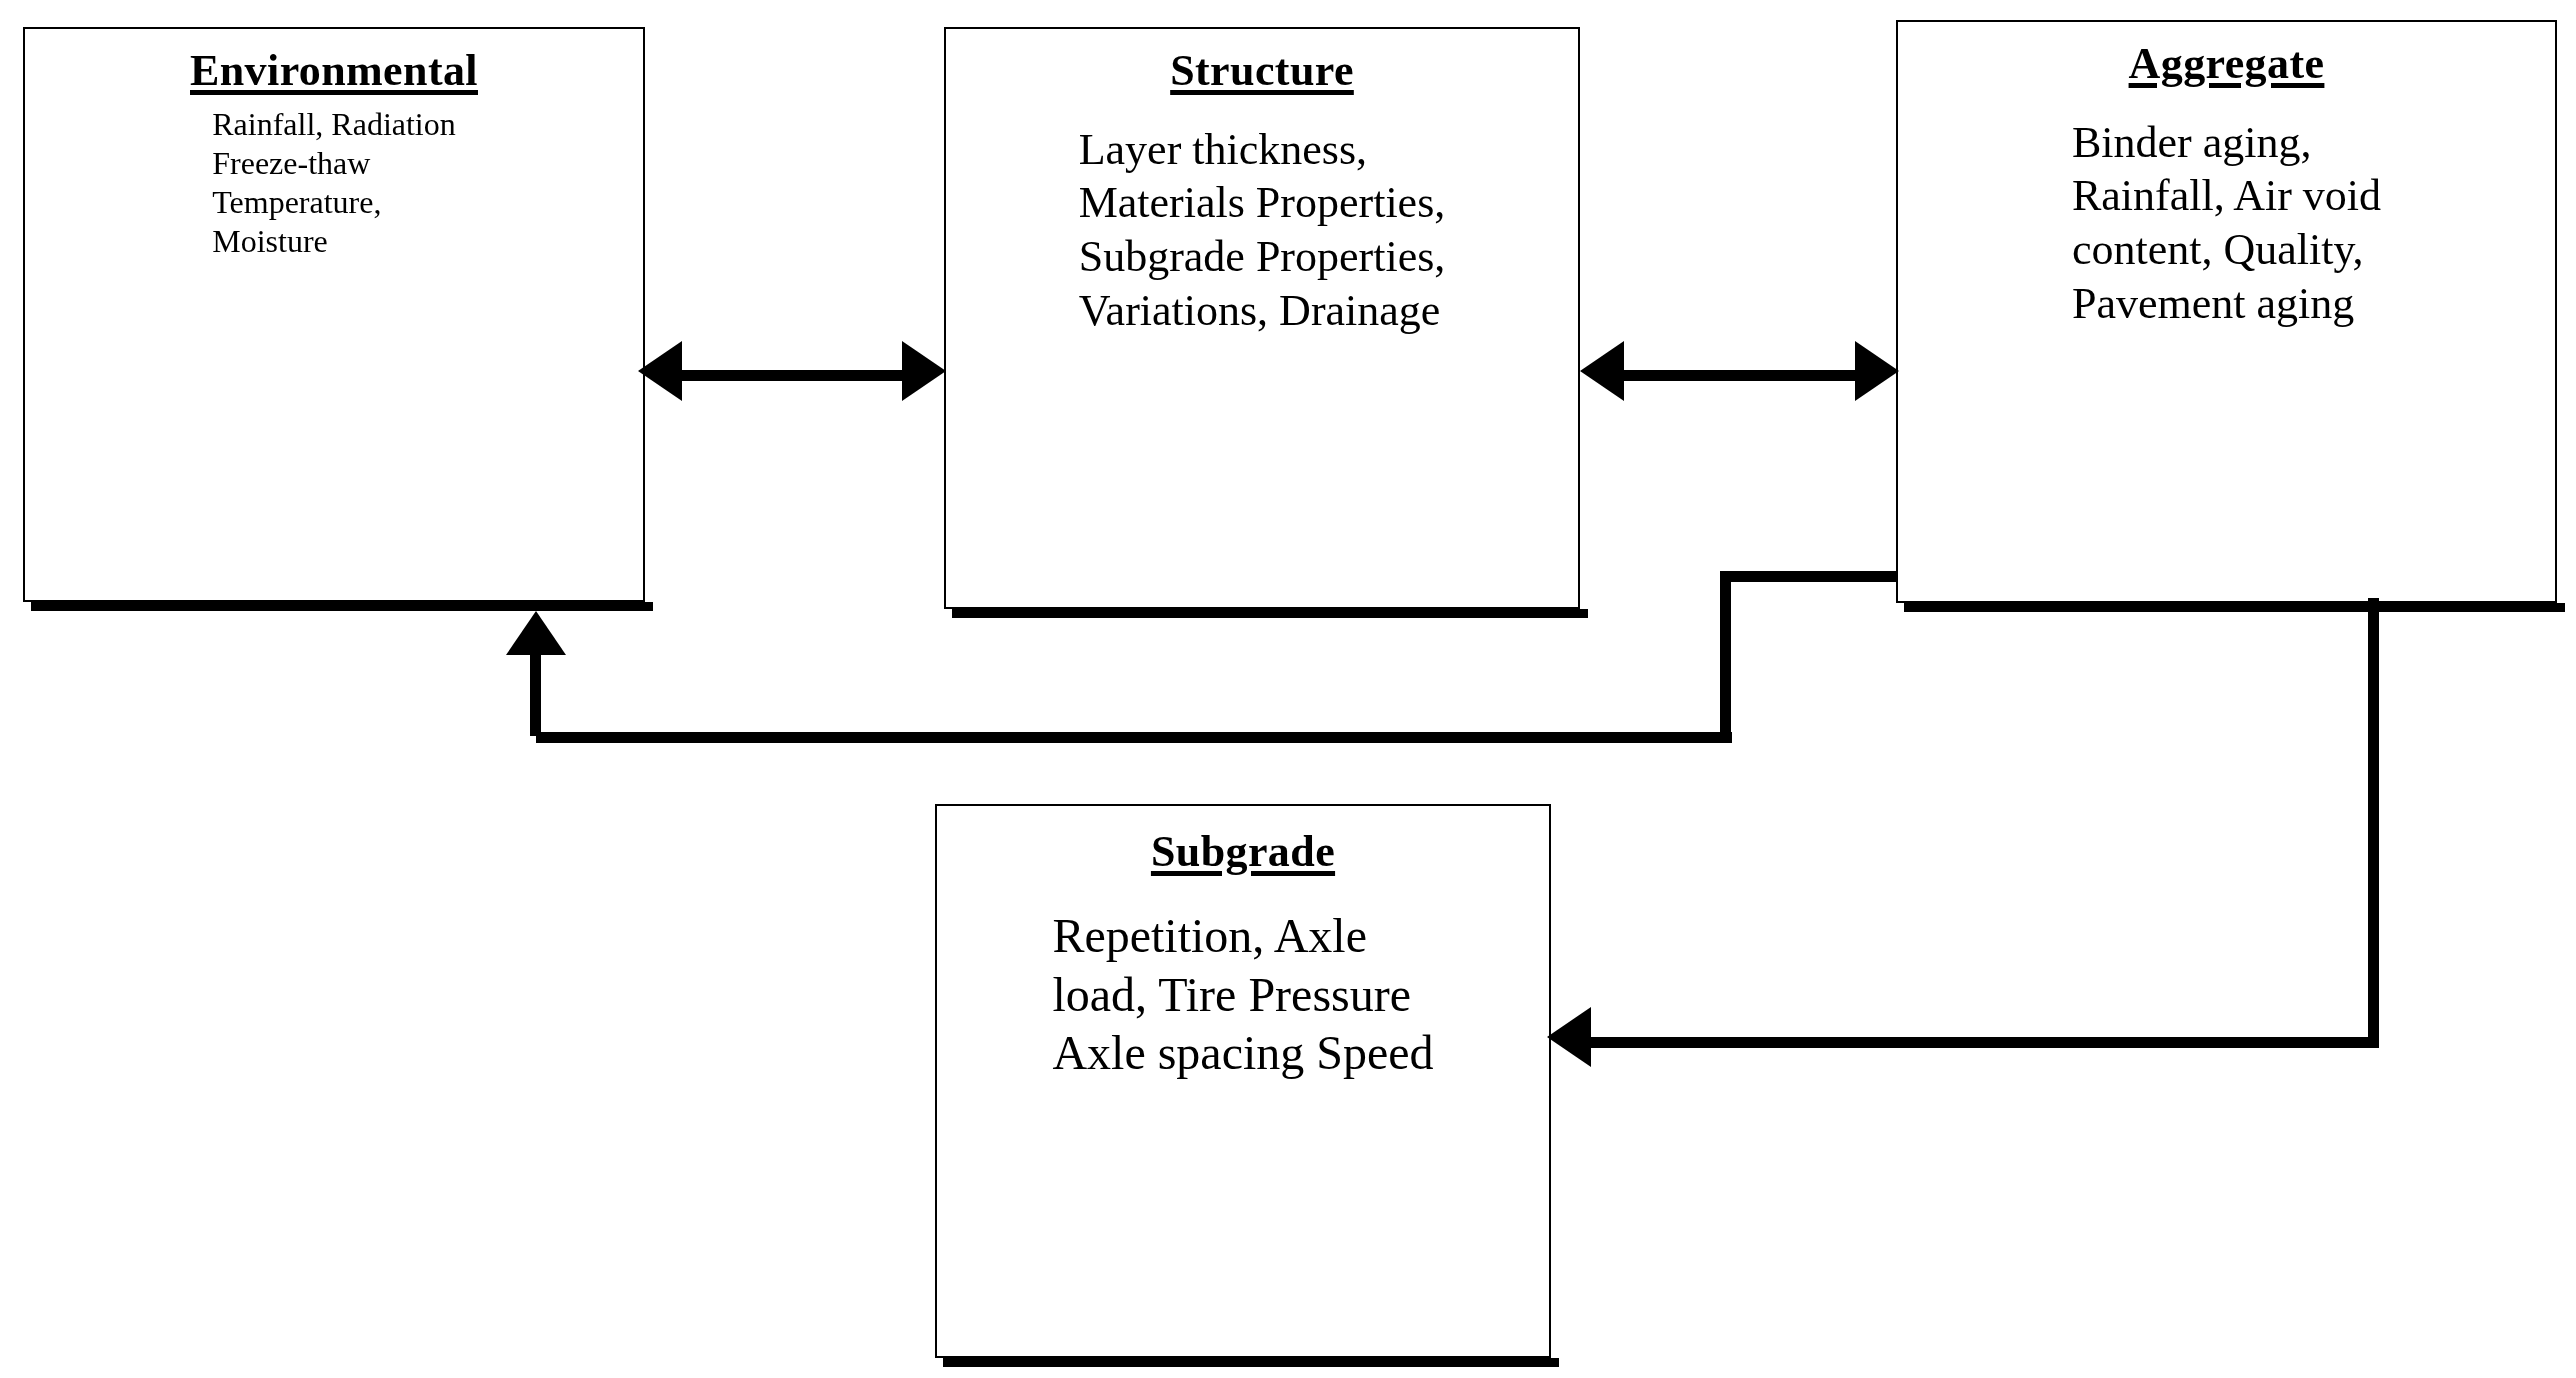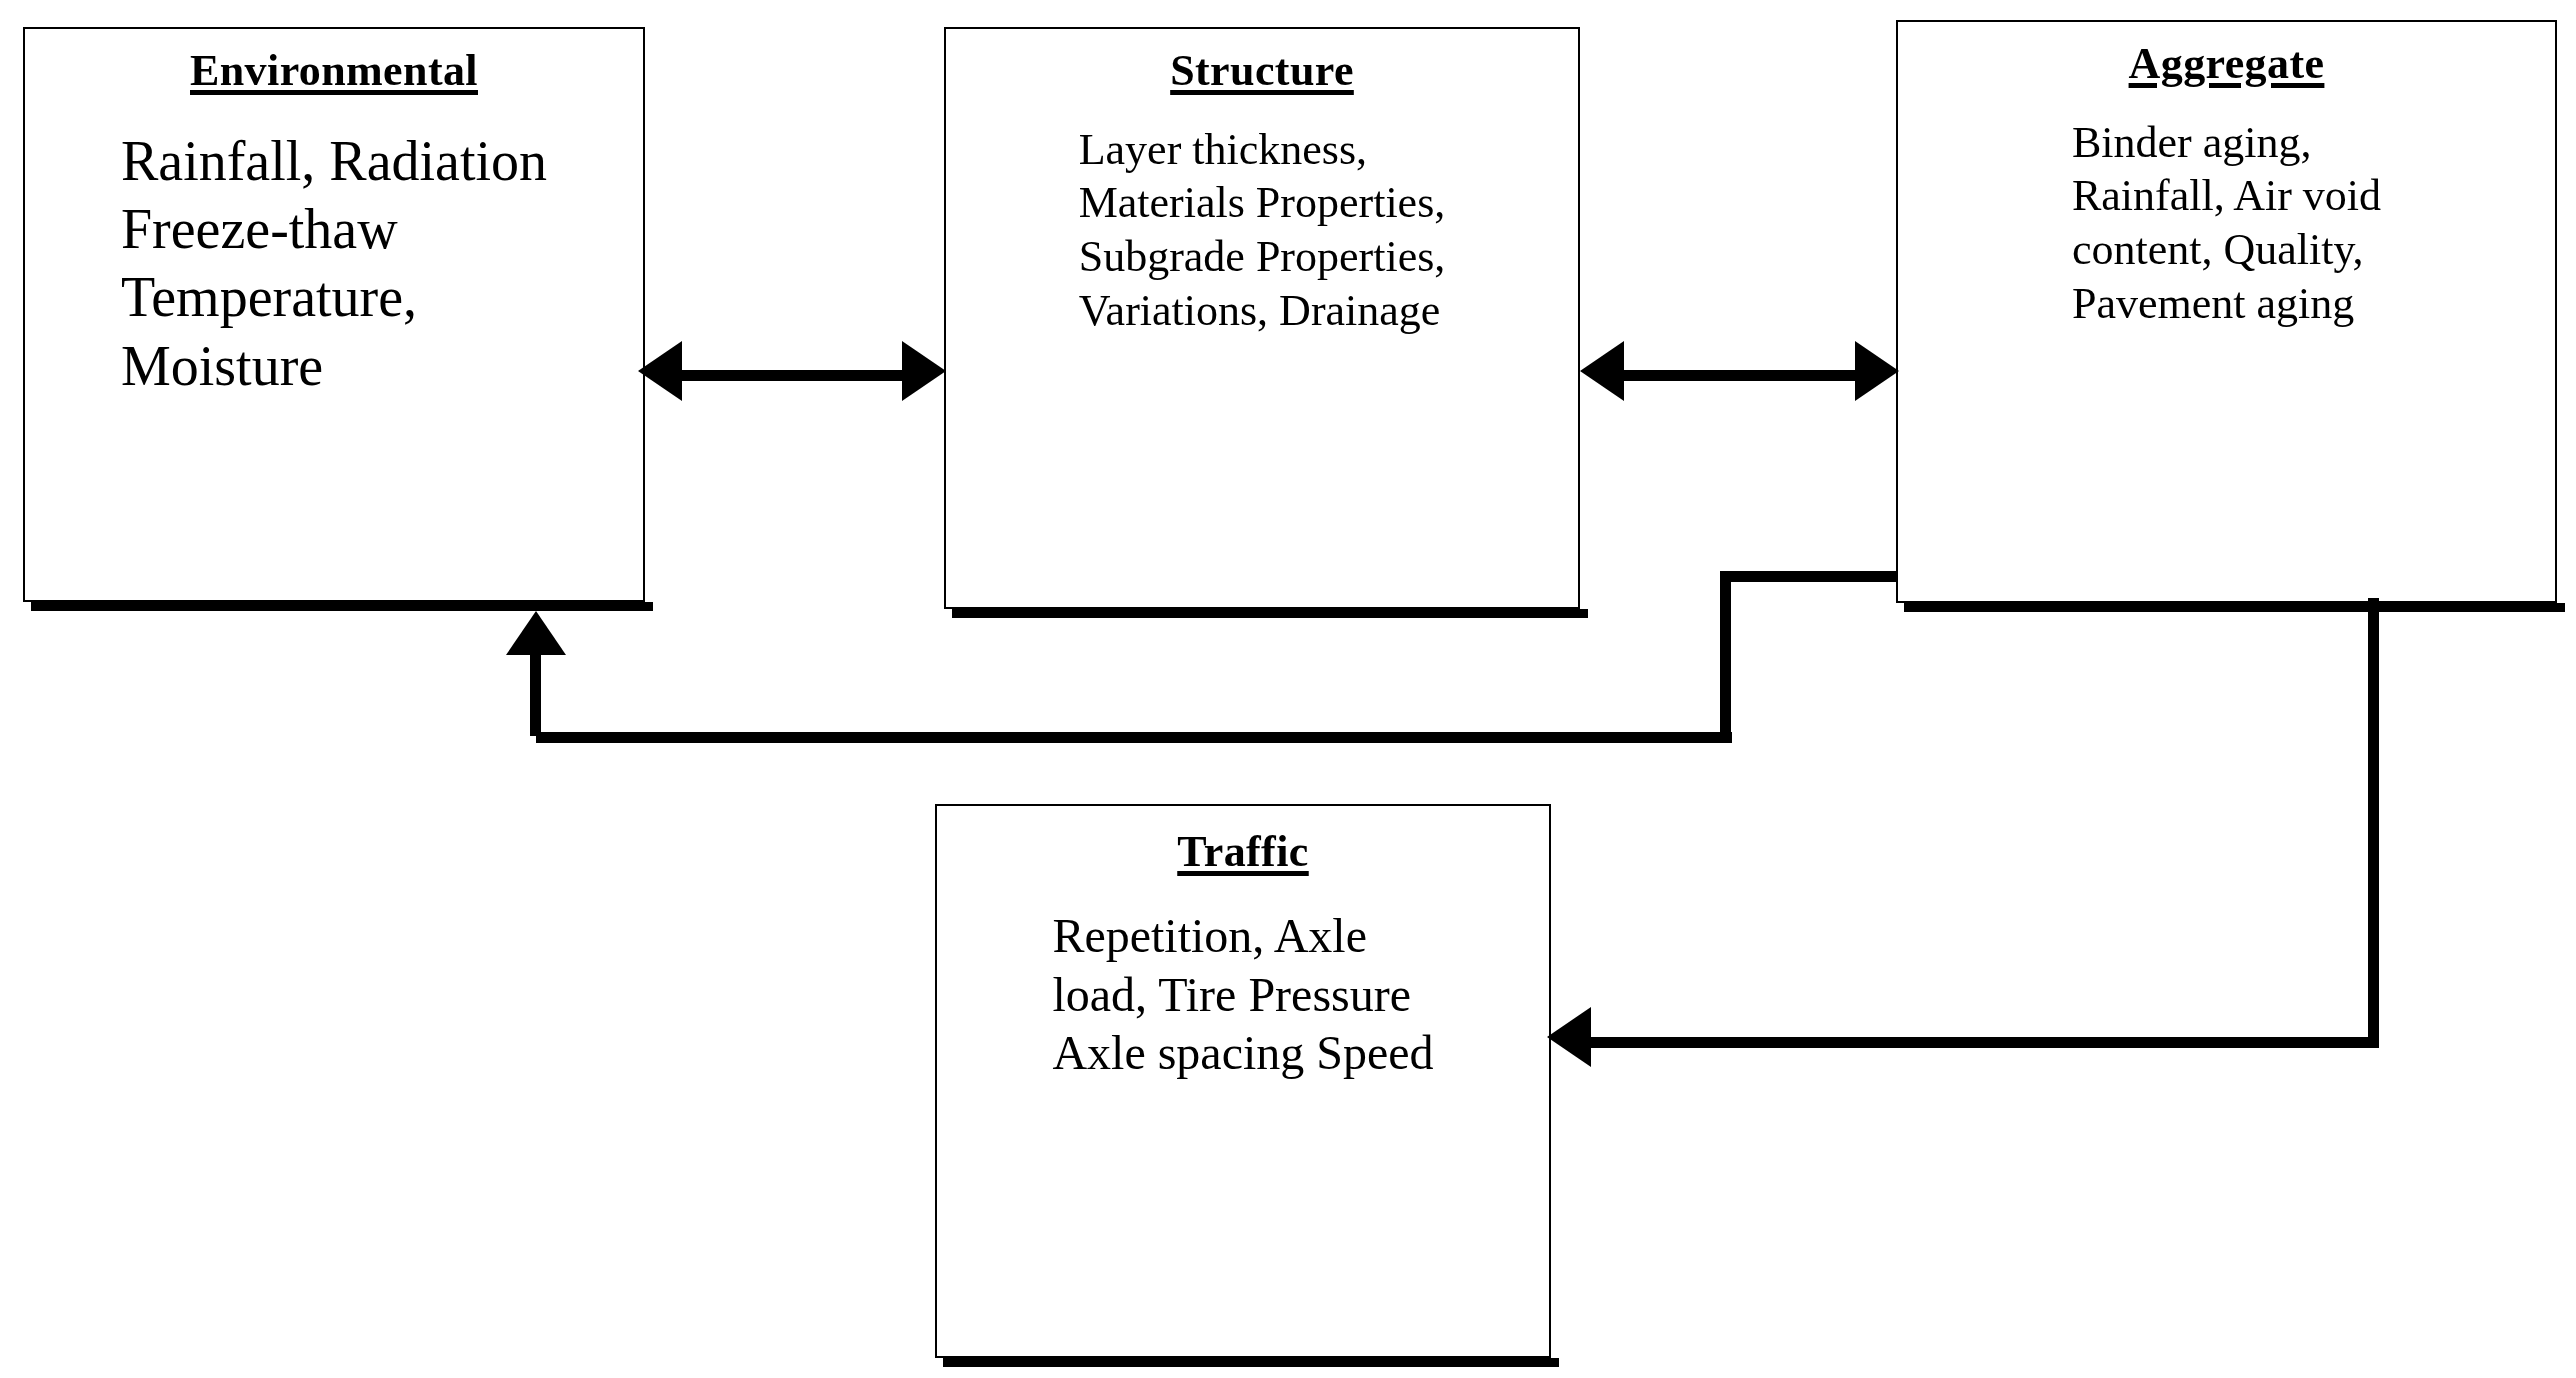--- a/index.html
+++ b/index.html
@@ -49,21 +49,21 @@
   .node-body {
     line-height: 1.22;
     white-space: pre-line;
   }
 
   #box-environmental {
     left: 23px;  top: 27px;
     width: 622px; height: 575px;
   }
   #box-environmental .node-title { font-size: 44px; margin-top: 15.7px; }
-  #box-environmental .node-body  { font-size: 56px; margin-top: 31px; }
+  #box-environmental .node-body  { font-size: 32px; margin-top: 9px; }
 
   #box-structure {
     left: 944px; top: 27px;
     width: 636px; height: 582px;
   }
   #box-structure .node-title { font-size: 44px; margin-top: 15.7px; }
   #box-structure .node-body  { font-size: 44px; margin-top: 27px; }
 
   #box-materials {
     left: 1896px; top: 20px;
@@ -149,21 +149,21 @@
 
   <div class="node" id="box-materials">
     <div class="node-title">Aggregate</div>
     <div class="node-body">Binder aging,
 Rainfall, Air void
 content, Quality,
 Pavement aging</div>
   </div>
 
   <div class="node" id="box-traffic">
-    <div class="node-title">Traffic</div>
+    <div class="node-title">Subgrade</div>
     <div class="node-body">Repetition, Axle
 load, Tire Pressure
 Axle spacing Speed</div>
   </div>
 
   <div class="hline" id="conn-env-struct-shaft"></div>
   <div class="arrowhead arrow-left" id="conn-env-struct-head-left"></div>
   <div class="arrowhead arrow-right" id="conn-env-struct-head-right"></div>
 
   <div class="hline" id="conn-struct-mat-shaft"></div>

